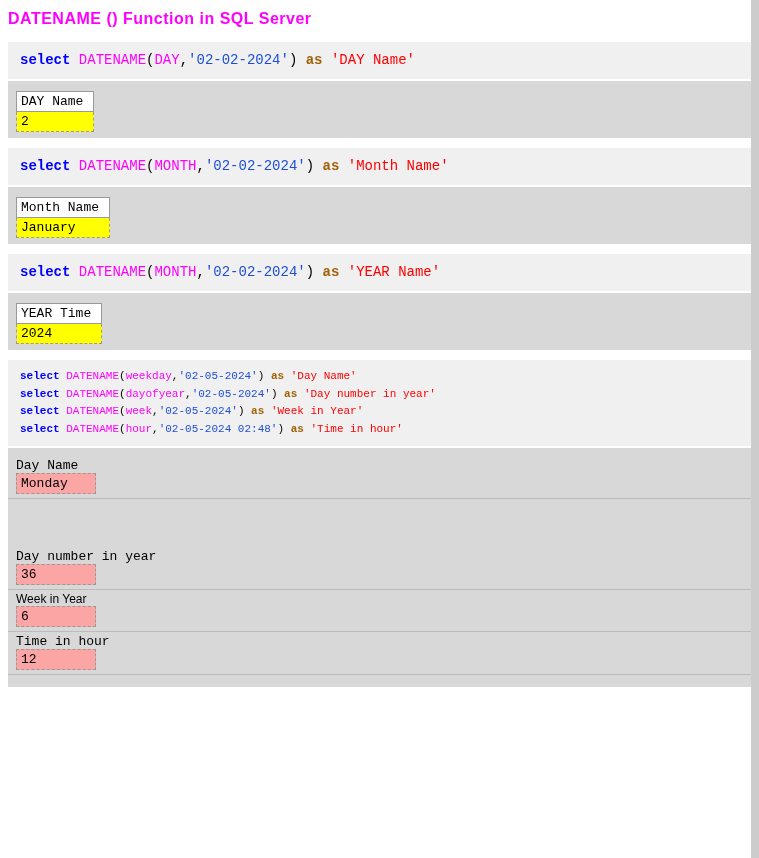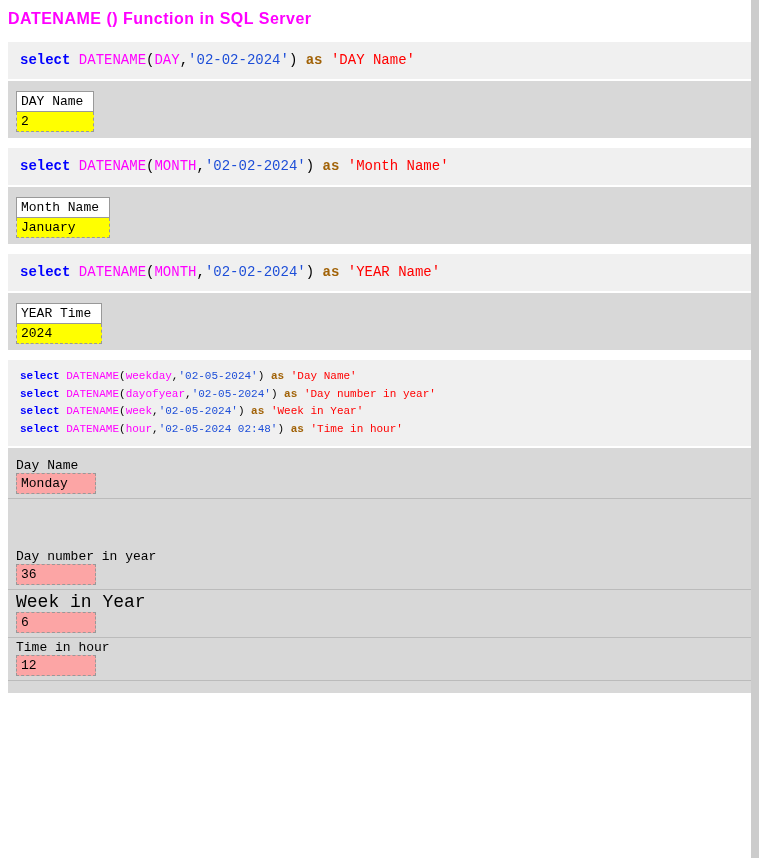--- a/index.html
+++ b/index.html
@@ -212,21 +212,21 @@
   <div class="flat-result-area">
     <div class="flat-row" style="border-bottom:1px solid #bbb; padding: 2px 0 4px 8px;">
       <div style="font-family:'Courier New',monospace;font-size:13px;">Day Name</div>
       <span class="result-value">Monday</span>
     </div>
     <div class="flat-row" style="border-bottom:1px solid #bbb; padding: 2px 0 4px 8px;">
       <div style="font-family:'Courier New',monospace;font-size:13px;margin-top:48px;">Day number in year</div>
       <span class="result-value">36</span>
     </div>
     <div class="flat-row" style="border-bottom:1px solid #bbb; padding: 2px 0 4px 8px;">
-      <div style="font-family:Liberation Mono, monospace;font-size:18px;">Week in Year</div>
+      <div style="font-family:Liberation Sans, sans-serif;font-size:12px;">Week in Year</div>
       <span class="result-value">6</span>
     </div>
     <div class="flat-row" style="padding: 2px 0 4px 8px;">
       <div style="font-family:'Courier New',monospace;font-size:13px;">Time in hour</div>
       <span class="result-value">12</span>
     </div>
   </div>
 </div>
 
 <div style="position:fixed;right:0;top:0;width:8px;height:100%;background:#ccc;"></div>

